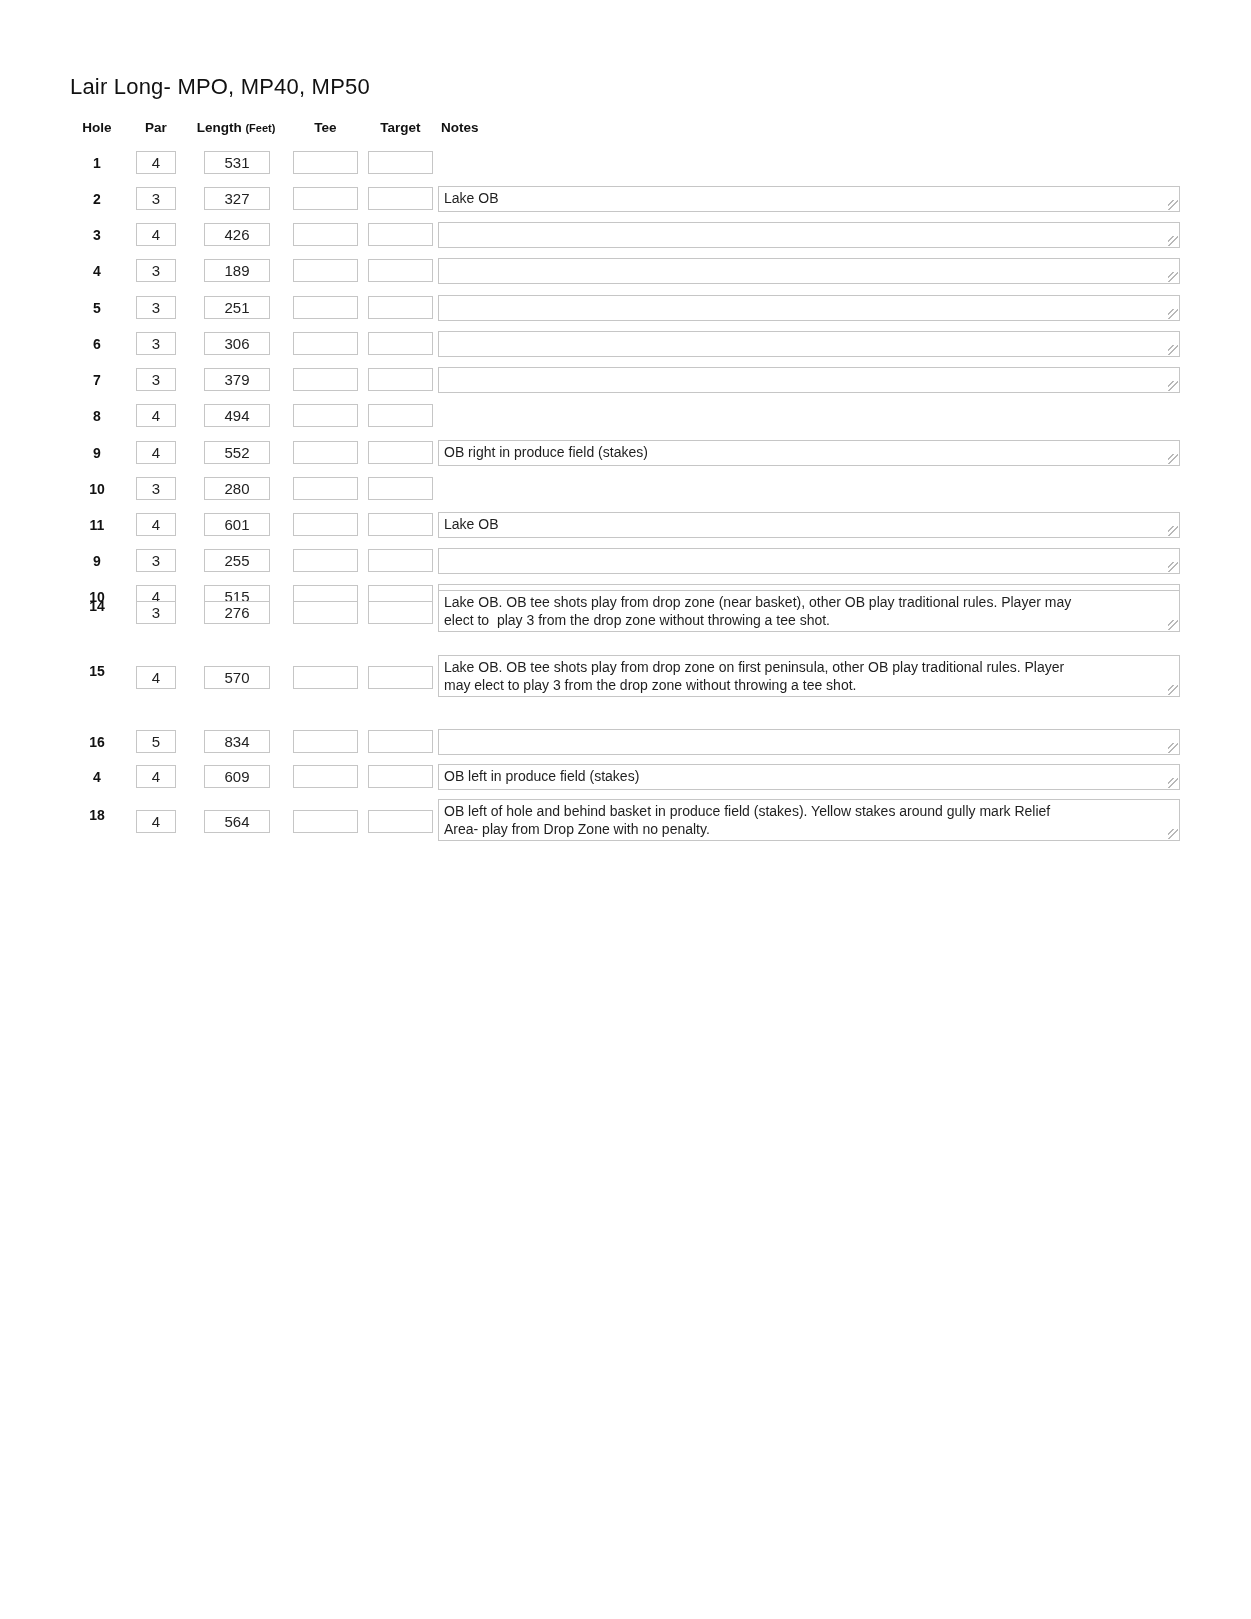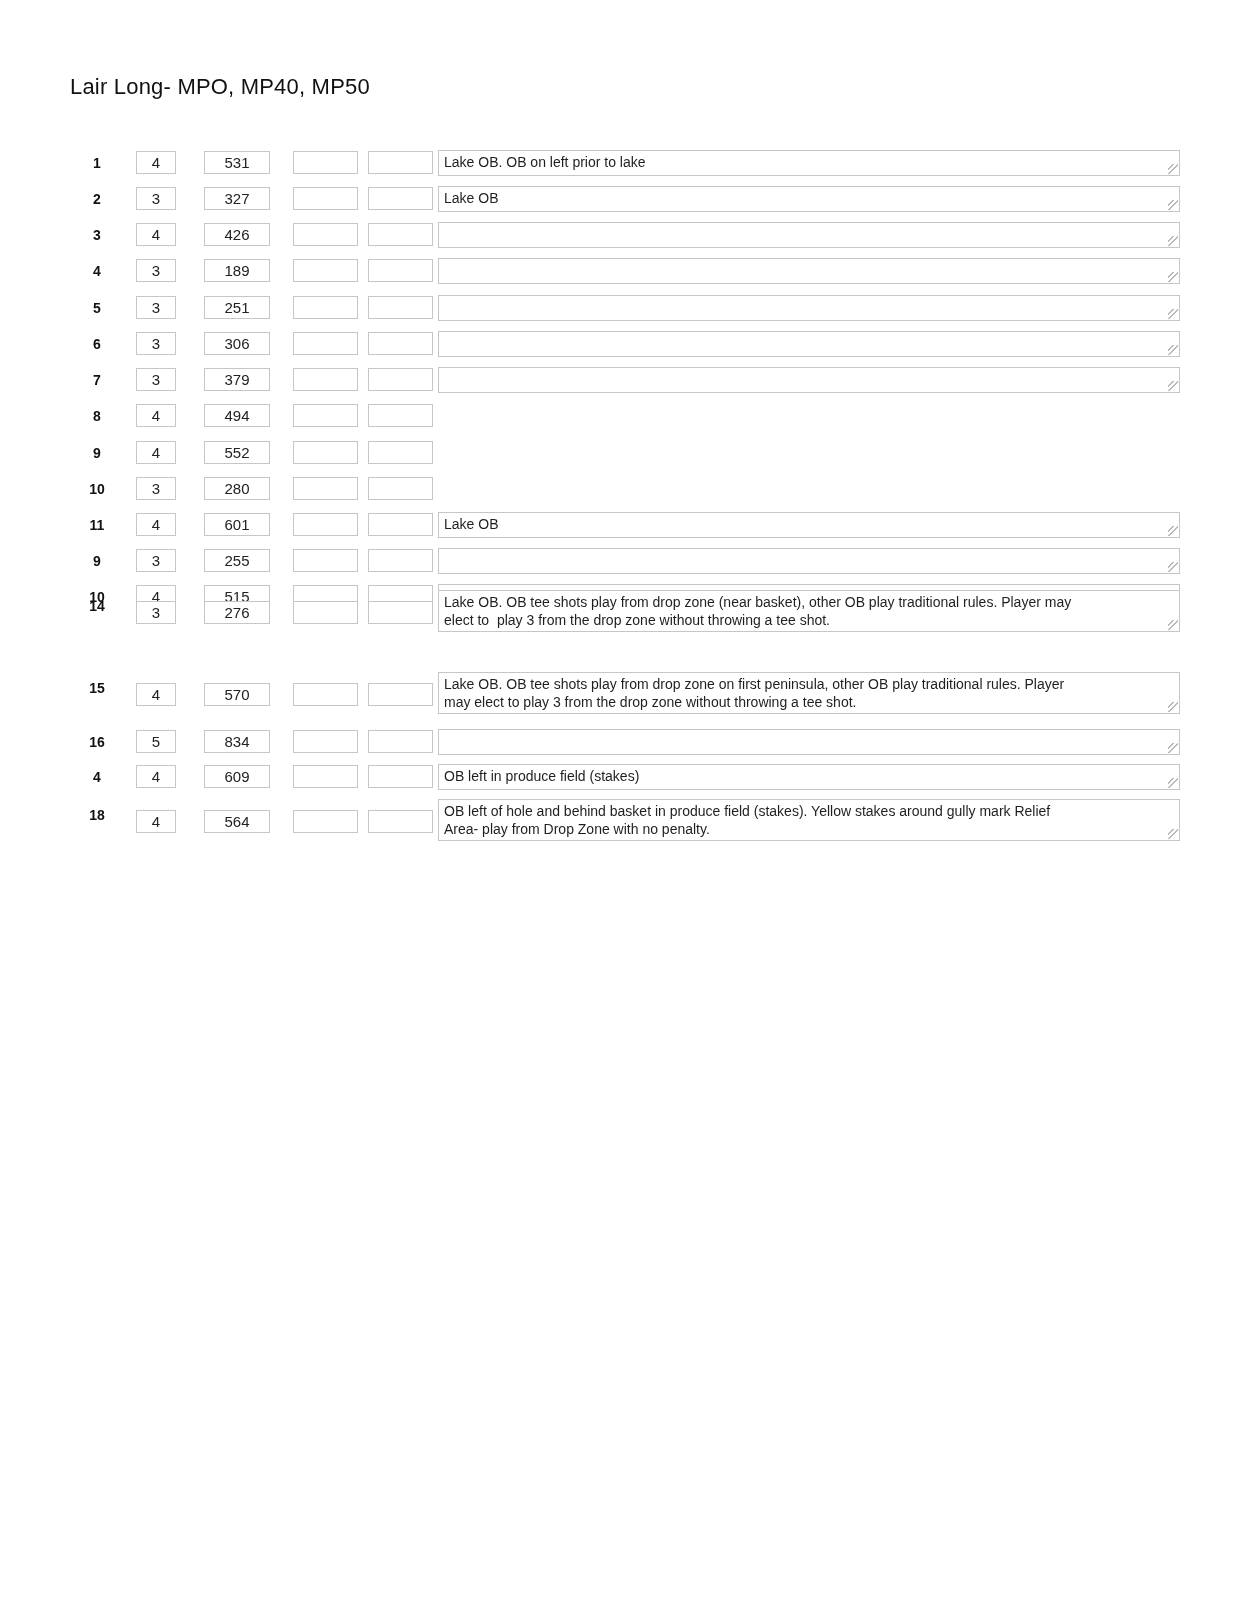--- a/index.html
+++ b/index.html
@@ -56,32 +56,36 @@
       transparent 0 3.5px,#b8b8b8 3.5px 4.5px,
       transparent 4.5px 7px,#b8b8b8 7px 8px,transparent 8px);
   }
 </style>
 </head>
 <body>
 
 <div class="page">
   <h1 class="title">Lair Long- MPO, MP40, MP50</h1>
 
+  <div class="headers">
+    <span class="h hole-h">Hole</span>
+    <span class="h par-h">Par</span>
+    <span class="h length-h"><span>Length</span> <span class="unit">(Feet)</span></span>
+    <span class="h tee-h">Tee</span>
+    <span class="h target-h">Target</span>
+    <span class="h notes-h">Notes</span>
+  </div>
 
   <div id="rows">
       <div class="row" style="top: 151px;">
     <div class="hole-num">1</div>
     <input class="cell par-input" type="text" value="4" style="">
     <input class="cell length-input" type="text" value="531" style="">
     <input class="cell tee-input" type="text" style="">
     <input class="cell target-input" type="text" style="">
-    <div class="notes-wrap">
-      <textarea class="notes-input" spellcheck="false" style="">Lake OB. OB on left prior to lake</textarea>
-      <div class="grip"></div>
-    </div>
   </div>
       <div class="row" style="top: 187px;">
     <div class="hole-num">2</div>
     <input class="cell par-input" type="text" value="3" style="">
     <input class="cell length-input" type="text" value="327" style="">
     <input class="cell tee-input" type="text" style="">
     <input class="cell target-input" type="text" style="">
     <div class="notes-wrap">
       <textarea class="notes-input" spellcheck="false" style="">Lake OB</textarea>
       <div class="grip"></div>
@@ -148,20 +152,24 @@
     <input class="cell length-input" type="text" value="494" style="">
     <input class="cell tee-input" type="text" style="">
     <input class="cell target-input" type="text" style="">
   </div>
       <div class="row" style="top: 441px;">
     <div class="hole-num">9</div>
     <input class="cell par-input" type="text" value="4" style="">
     <input class="cell length-input" type="text" value="552" style="">
     <input class="cell tee-input" type="text" style="">
     <input class="cell target-input" type="text" style="">
+    <div class="notes-wrap">
+      <textarea class="notes-input" spellcheck="false" style="">OB right in produce field (stakes)</textarea>
+      <div class="grip"></div>
+    </div>
   </div>
       <div class="row" style="top: 477px;">
     <div class="hole-num">10</div>
     <input class="cell par-input" type="text" value="3" style="">
     <input class="cell length-input" type="text" value="280" style="">
     <input class="cell tee-input" type="text" style="">
     <input class="cell target-input" type="text" style="">
   </div>
       <div class="row" style="top: 513px;">
     <div class="hole-num">11</div>
@@ -201,21 +209,21 @@
     <input class="cell par-input" type="text" value="3" style="">
     <input class="cell length-input" type="text" value="276" style="">
     <input class="cell tee-input" type="text" style="">
     <input class="cell target-input" type="text" style="">
     <div class="notes-wrap">
       <textarea class="notes-input" spellcheck="false" style="">Lake OB. OB tee shots play from drop zone (near basket), other OB play traditional rules. Player may
 elect to  play 3 from the drop zone without throwing a tee shot.</textarea>
       <div class="grip"></div>
     </div>
   </div>
-      <div class="row tall" style="top: 683px;">
+      <div class="row tall" style="top: 666px;">
     <div class="hole-num">15</div>
     <input class="cell par-input" type="text" value="4" style="">
     <input class="cell length-input" type="text" value="570" style="">
     <input class="cell tee-input" type="text" style="">
     <input class="cell target-input" type="text" style="">
     <div class="notes-wrap">
       <textarea class="notes-input" spellcheck="false" style="">Lake OB. OB tee shots play from drop zone on first peninsula, other OB play traditional rules. Player
 may elect to play 3 from the drop zone without throwing a tee shot.</textarea>
       <div class="grip"></div>
     </div>

